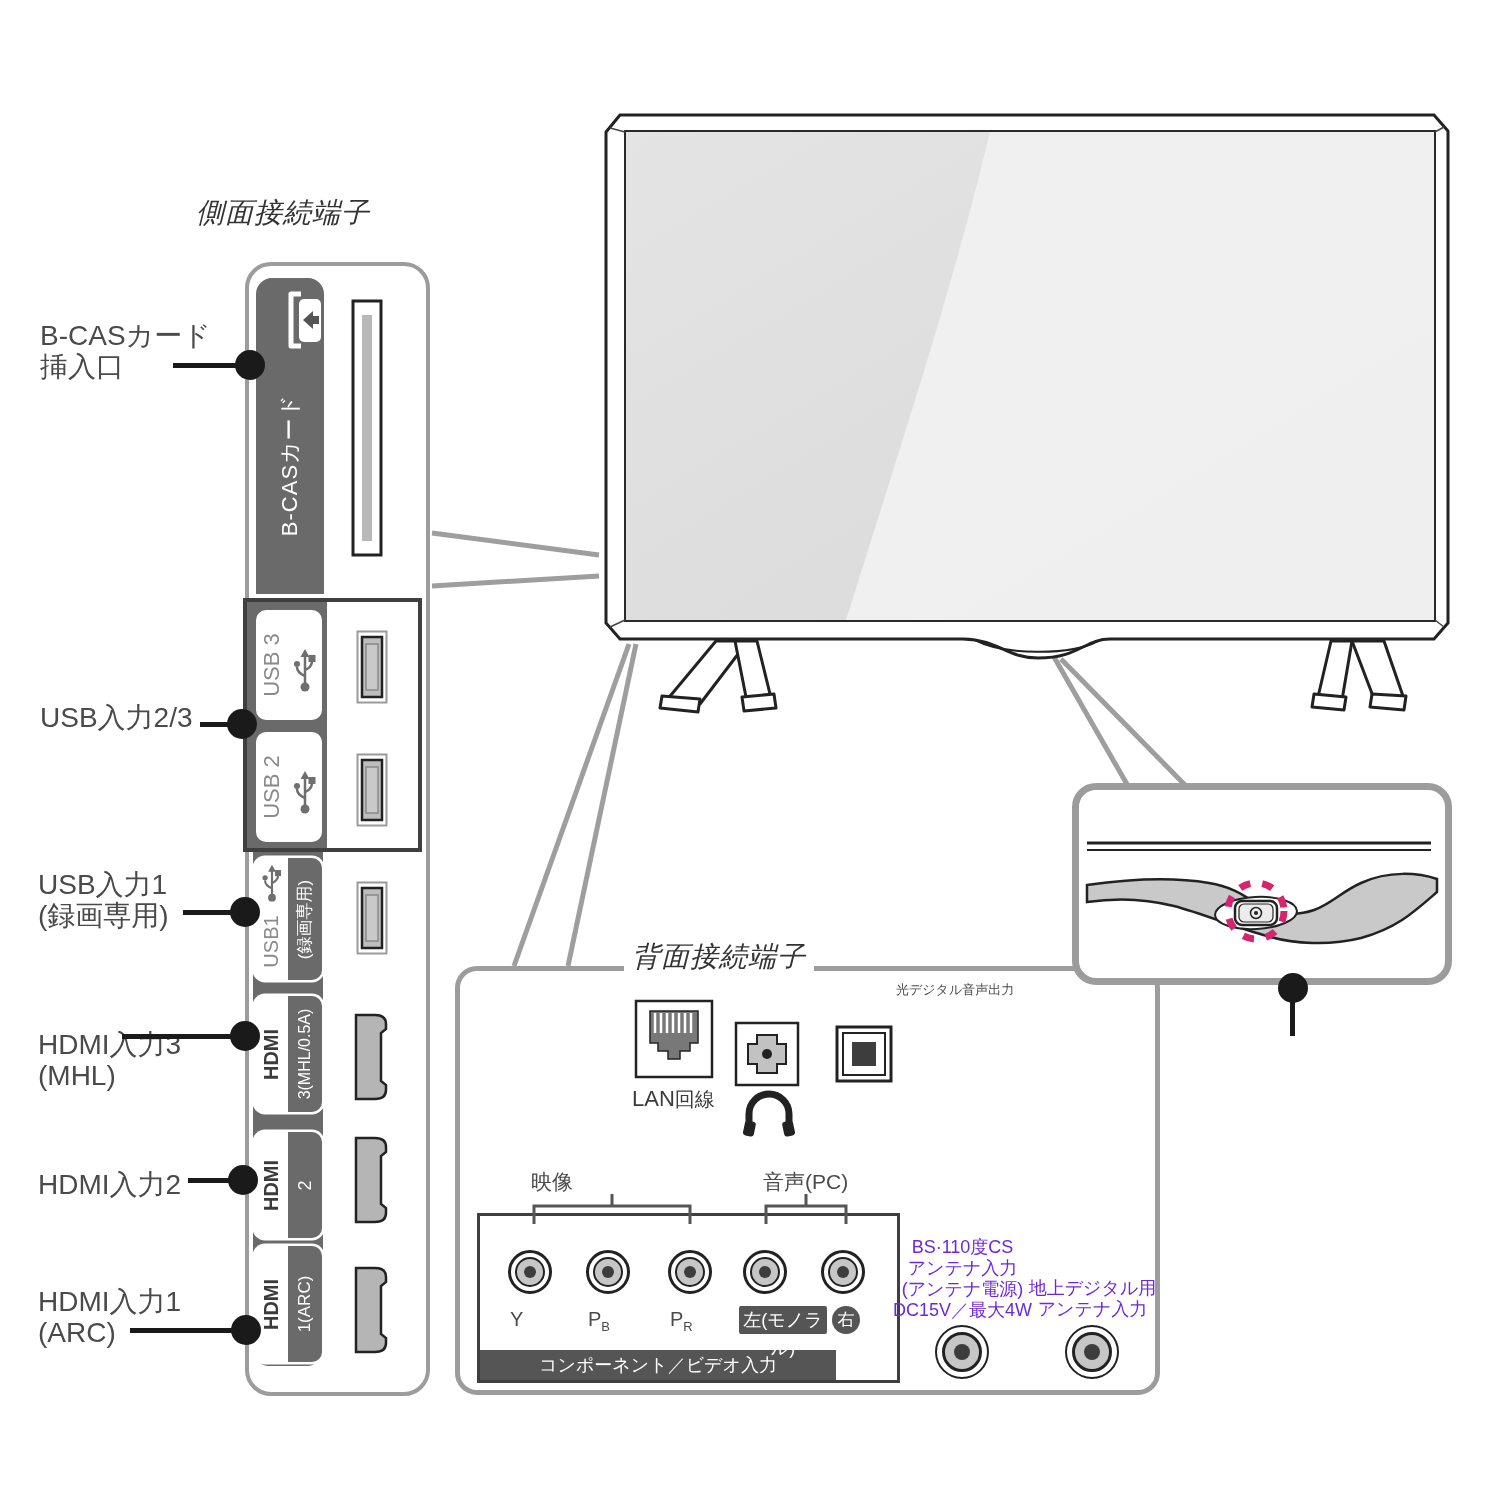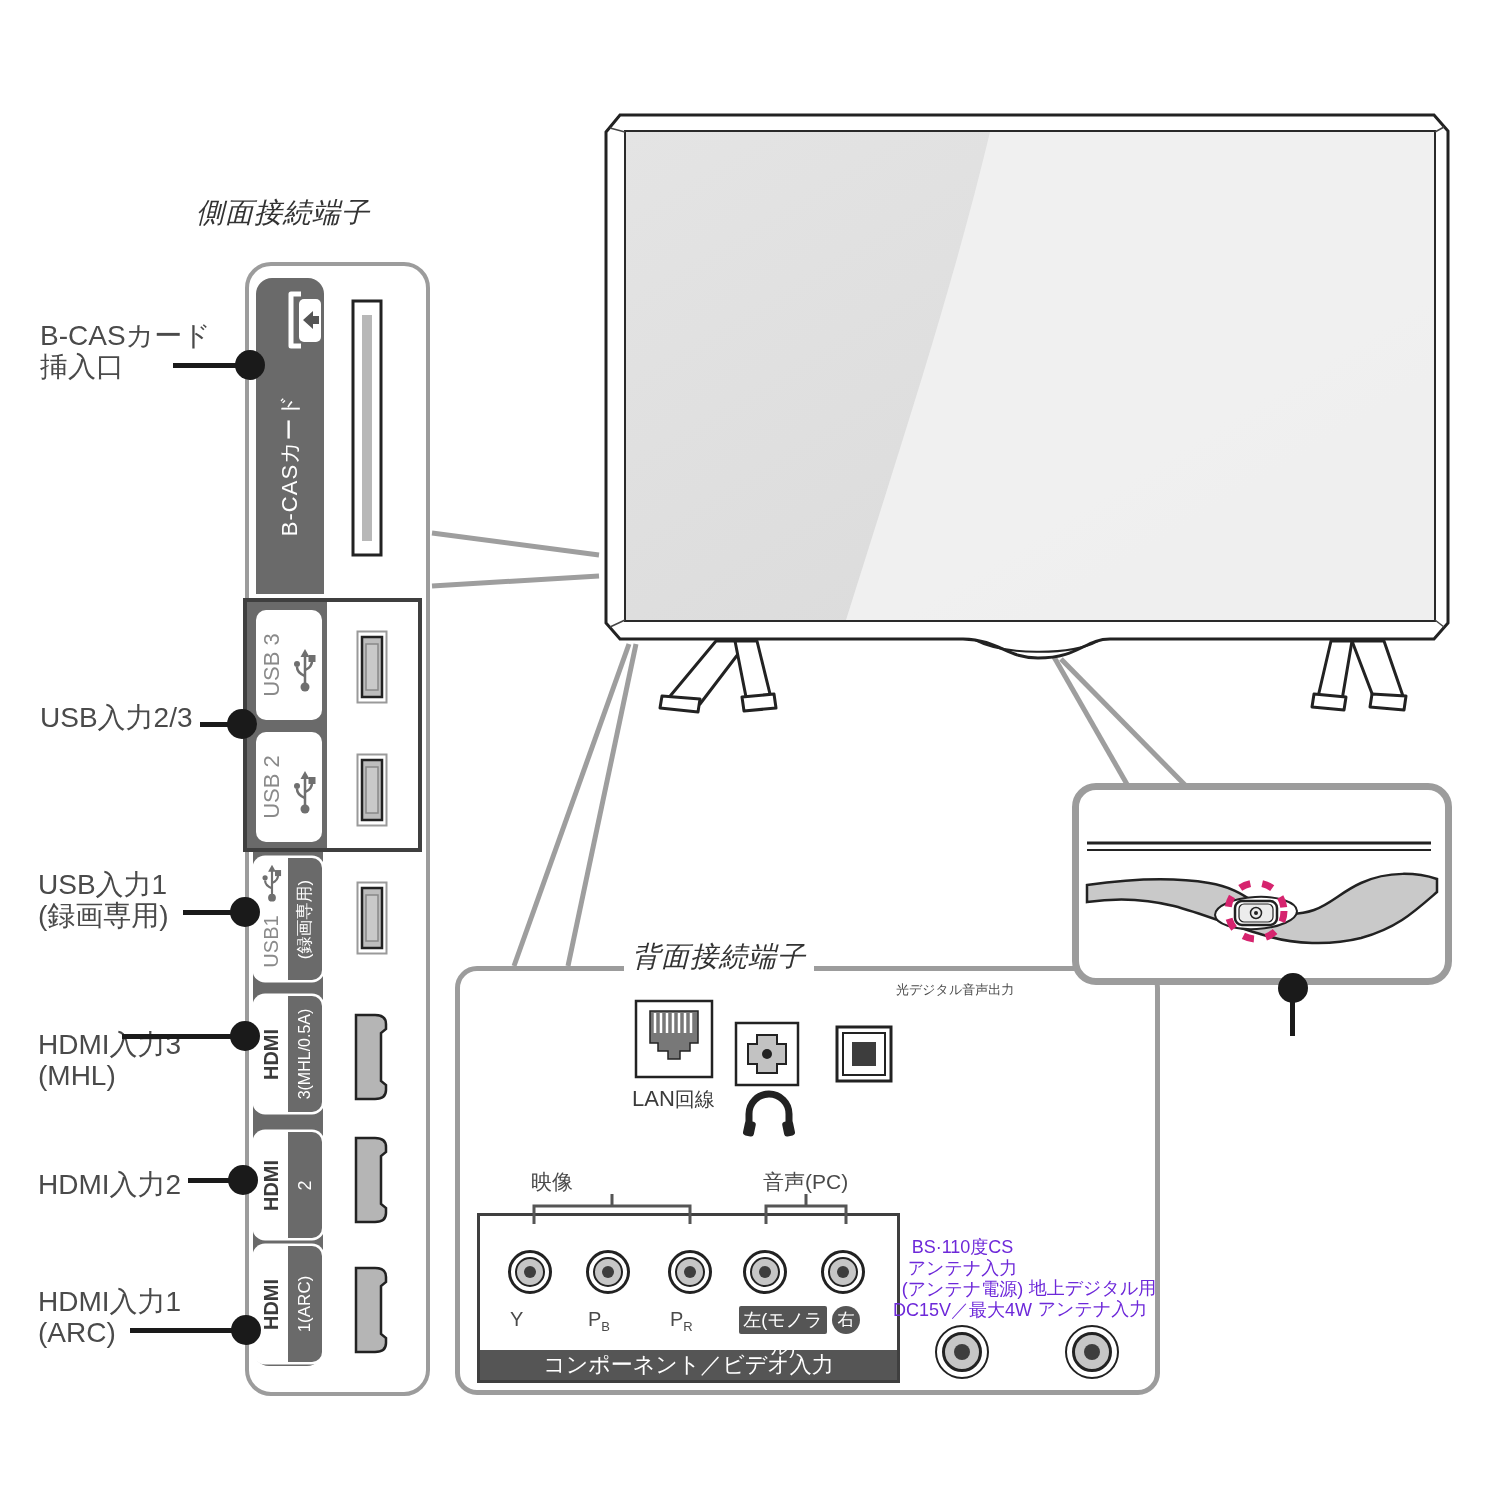--- a/index.html
+++ b/index.html
@@ -275,21 +275,21 @@
   </svg>
 
   <svg class="abs" style="left:835px;top:1025px;z-index:2;" width="58" height="58" viewBox="0 0 58 58">
     <rect x="2" y="2" width="54" height="54" fill="#fff" stroke="#222" stroke-width="3"></rect>
     <rect x="8" y="8" width="42" height="42" fill="#fff" stroke="#222" stroke-width="2"></rect>
     <rect x="17" y="17" width="24" height="24" fill="#3d3d3d"></rect>
   </svg>
   <div class="abs" style="left:896px;top:981px;font-size:13px;color:#4a4a4a;z-index:2;">光デジタル音声出力</div>
 
   <div class="abs" style="left:477px;top:1213px;width:423px;height:170px;border:3px solid #3f3f3f;background:#fff;z-index:2;box-sizing:border-box;"></div>
-  <div class="abs chip" style="left:480px;top:1350px;width:417px;height:30px;line-height:30px;font-size:22px;z-index:3;">コンポーネント／ビデオ入力</div>
+  <div class="abs chip" style="left:480px;top:1350px;width:356px;height:30px;line-height:30px;font-size:18px;z-index:3;">コンポーネント／ビデオ入力</div>
 
   <div class="abs smalllab" style="left:531px;top:1168px;width:162px;font-size:21px;z-index:2;">映像</div>
   <svg class="abs" style="left:531px;top:1192px;z-index:2;" width="162" height="34" viewBox="0 0 162 34">
     <path d="M3,32 V14 H159 V32 M81,14 V2" fill="none" stroke="#555" stroke-width="3"></path>
   </svg>
   <div class="abs smalllab" style="left:763px;top:1168px;width:86px;font-size:21px;z-index:2;white-space:nowrap;">音声(PC)</div>
   <svg class="abs" style="left:763px;top:1192px;z-index:2;" width="86" height="34" viewBox="0 0 86 34">
     <path d="M3,32 V14 H83 V32 M43,14 V2" fill="none" stroke="#555" stroke-width="3"></path>
   </svg>
 

